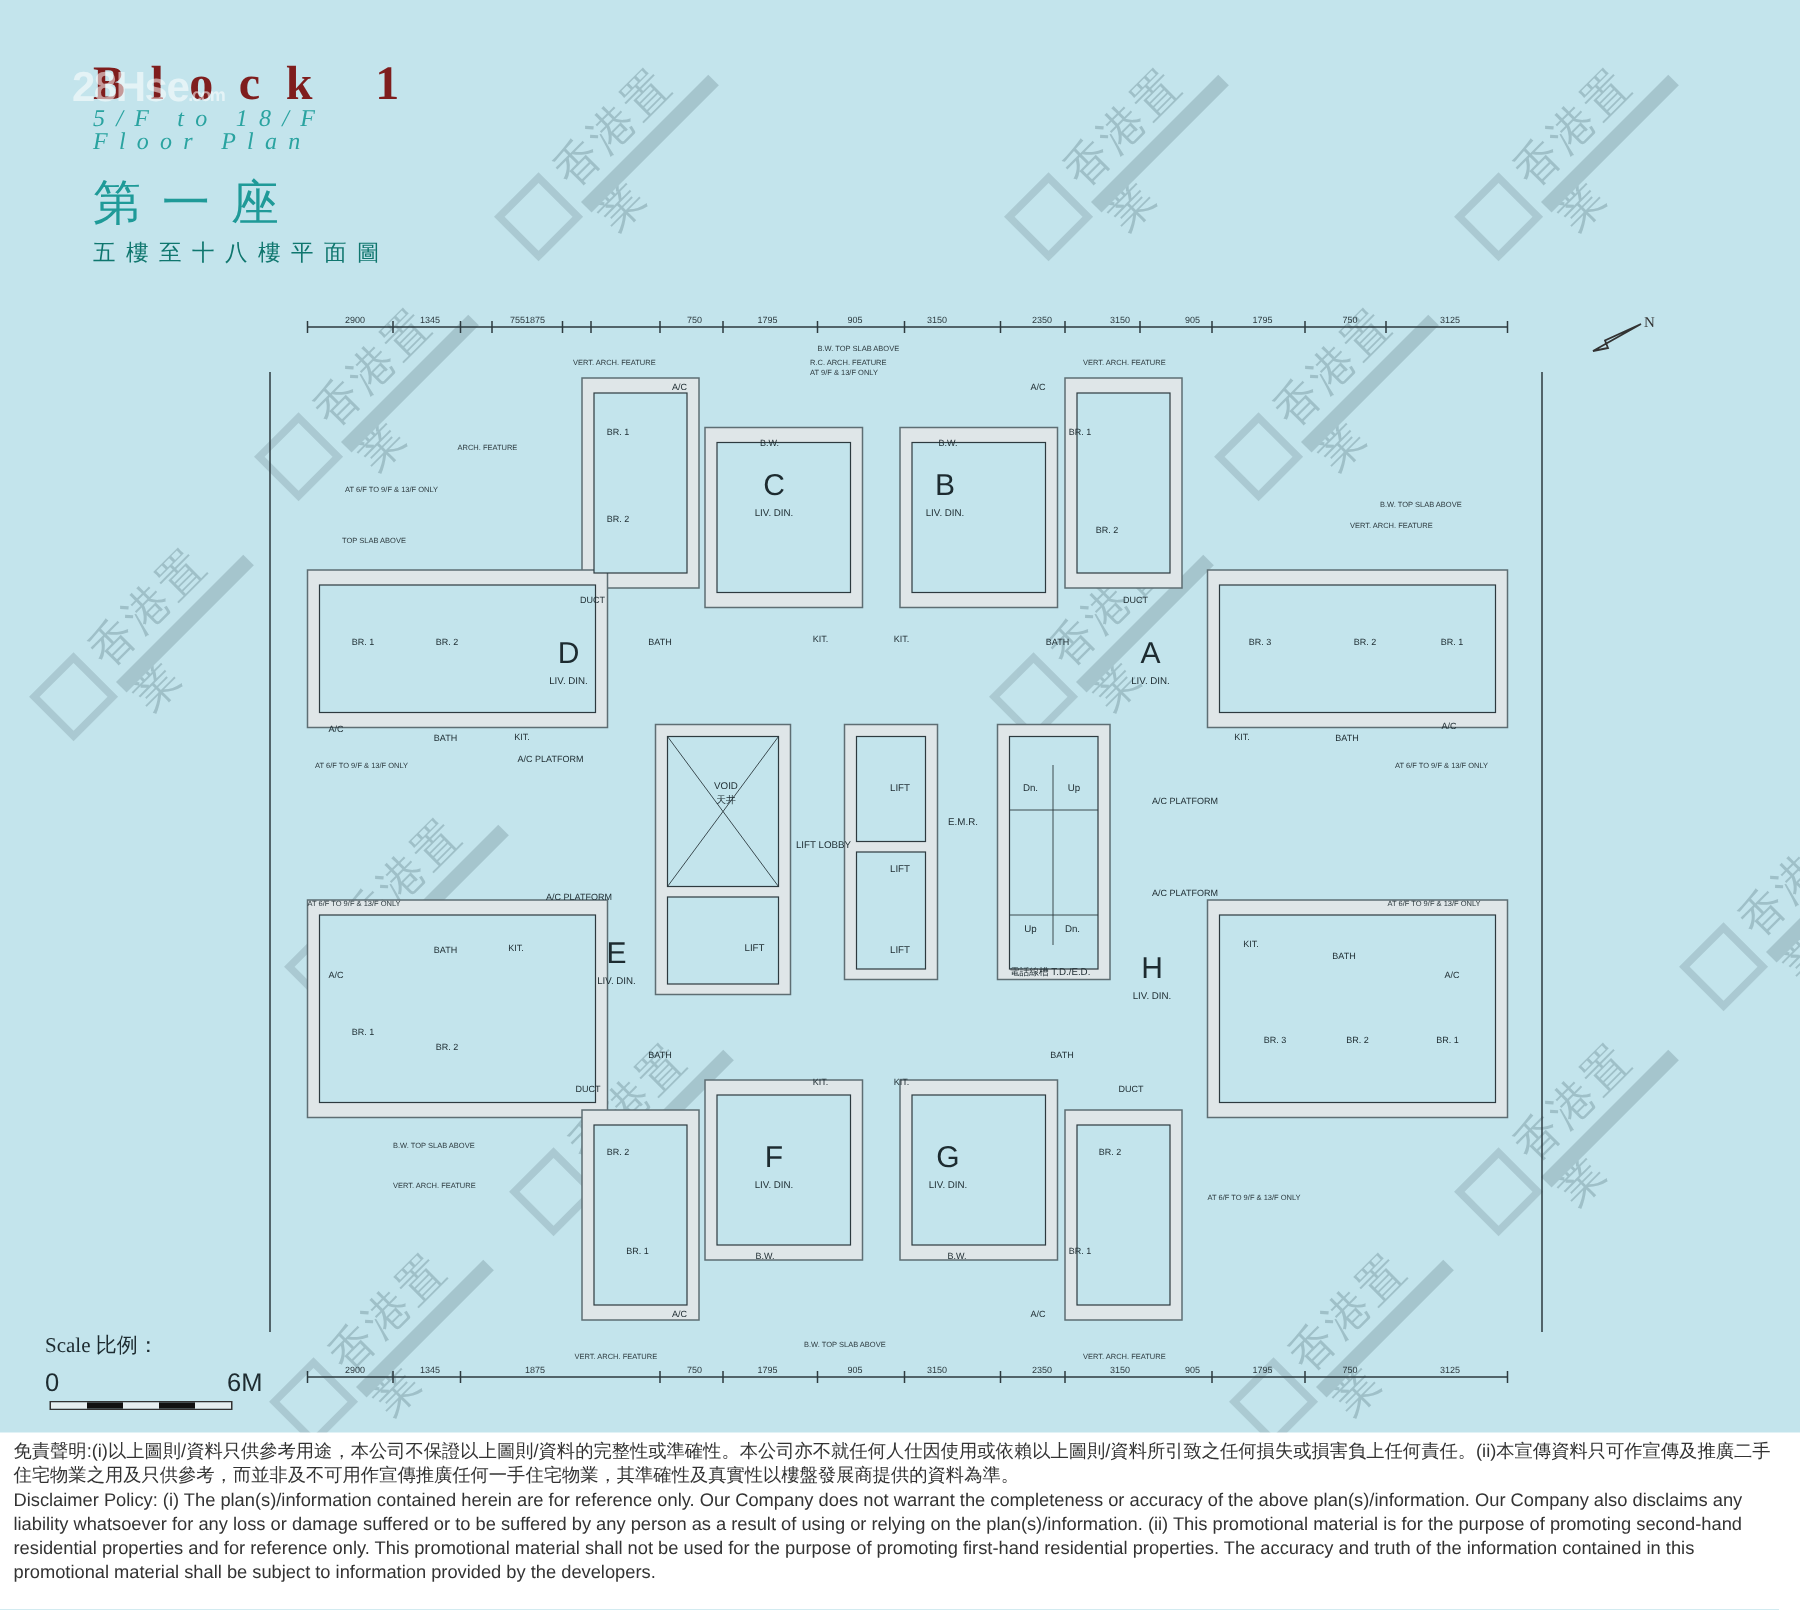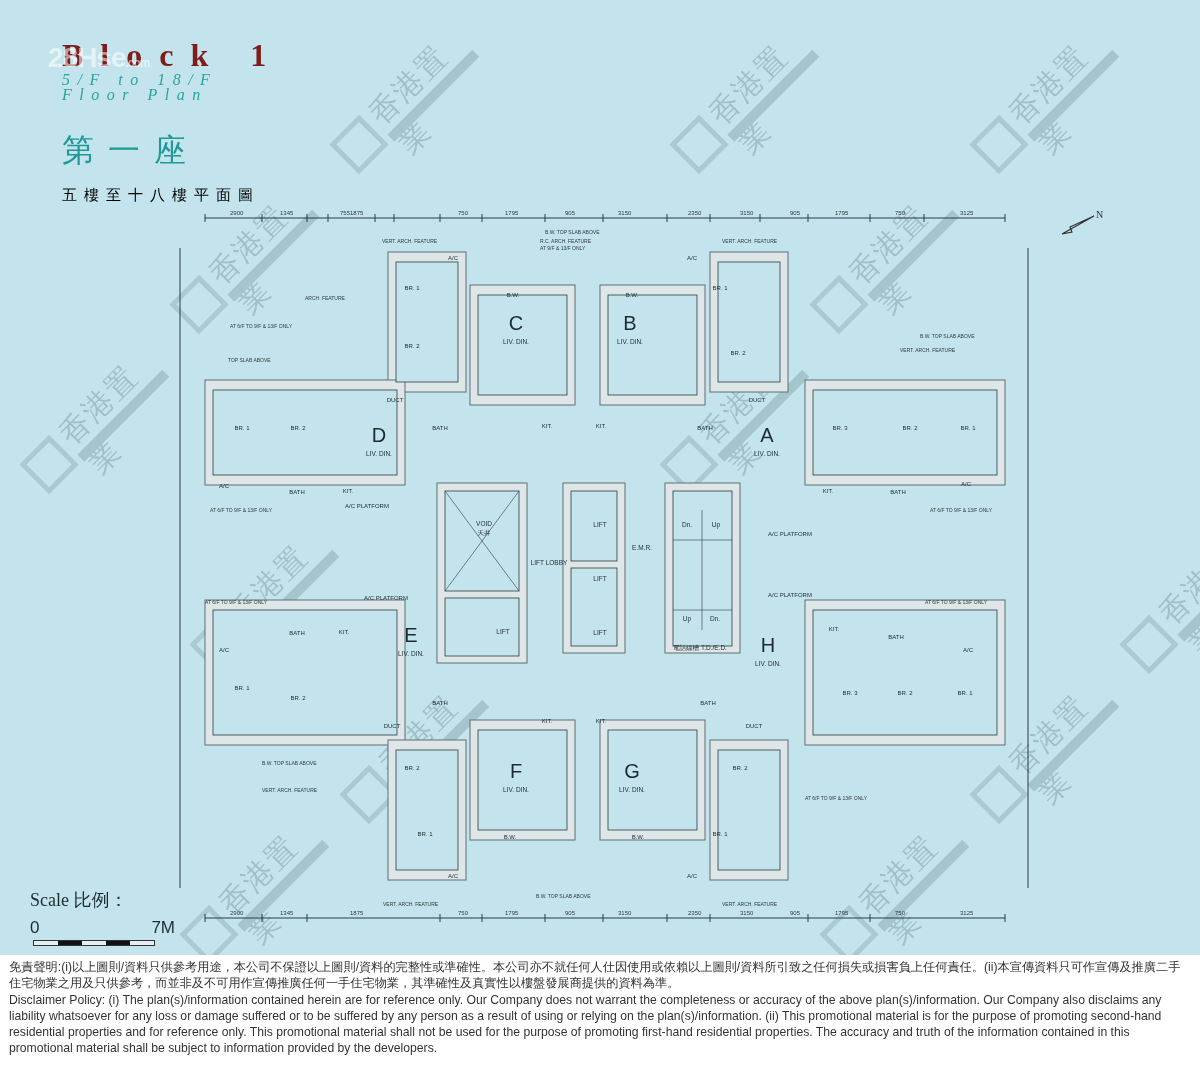--- a/index.html
+++ b/index.html
@@ -1,30 +1,30 @@
 <!DOCTYPE html>
 <html><head>
 <meta charset="utf-8">
 <style>
   html,body{margin:0;padding:0;}
   body{width:1200px;height:1073px;background:#c3e4ec;position:relative;overflow:hidden;font-family:"Liberation Sans",sans-serif;color:#2a3a40;}
   .title-block{position:absolute;left:62px;top:38px;}
   .t-en{font-family:"Liberation Serif","DejaVu Serif",serif;font-weight:bold;font-size:32px;letter-spacing:17px;color:#7f1d1d;line-height:34px;}
   .t-sub{font-family:"Liberation Serif","DejaVu Serif",serif;font-size:16px;letter-spacing:7.5px;color:#2aa3a0;line-height:15px;font-style:italic;}
-  .t-zh{font-family:"DejaVu Sans",sans-serif;font-size:32px;letter-spacing:14px;color:#1f9a98;margin-top:30px;line-height:36px;}
-  .t-zhsub{font-family:Liberation Sans, sans-serif;font-size:15px;letter-spacing:7px;color:#000000;margin-top:18px;}
+  .t-zh{font-family:"DejaVu Sans",sans-serif;font-size:32px;letter-spacing:14px;color:#1f9a98;margin-top:15px;line-height:36px;}
+  .t-zhsub{font-family:Liberation Sans, sans-serif;font-size:15px;letter-spacing:7px;color:#0f766e;margin-top:6px;}
   .wm-2hse{position:absolute;left:48px;top:42px;font-size:28px;font-weight:bold;color:rgba(255,255,255,.55);letter-spacing:-1px;text-align:right;}
   .wm-2hse small{font-size:12px;}
   .watermark{position:absolute;width:170px;height:60px;transform:rotate(-45deg);opacity:.35;pointer-events:none;}
   .watermark .wm-house{position:absolute;left:0;top:8px;width:42px;height:42px;border:5px solid #7e9aa3;box-sizing:border-box;}
   .watermark .wm-text{position:absolute;left:50px;top:2px;font-size:30px;color:#5f7f88;font-family:"DejaVu Sans",sans-serif;letter-spacing:2px;}
   .watermark .wm-band{position:absolute;left:48px;top:42px;width:120px;height:10px;background:#6f8d96;}
   #plan{position:absolute;left:0;top:0;}
   .scale{position:absolute;left:30px;top:888px;width:145px;}
-  .scale-label{font-family:"Liberation Serif",serif;font-size:18px;color:#1d2b30;margin-left:0;}
+  .scale-label{font-family:"Liberation Serif",serif;font-size:14px;color:#1d2b30;margin-left:0;}
   .scale-nums{display:flex;justify-content:space-between;font-size:17px;color:#1d2b30;margin-top:6px;}
   .scale-bar{display:flex;height:4px;border:1px solid #333;width:120px;margin-left:3px;margin-top:2px;}
   .scale-bar span{flex:1;}
   .scale-bar span:nth-child(2),.scale-bar span:nth-child(4){background:#111;}
   .scale-bar span:nth-child(1),.scale-bar span:nth-child(3),.scale-bar span:nth-child(5){background:#e6eef0;}
   .disclaimer{position:absolute;left:0;top:955px;width:1200px;height:118px;background:#fff;padding:4px 13px 0 9px;box-sizing:border-box;font-size:12.2px;line-height:16.3px;color:#333;}
   .disclaimer p{margin:0;}
   .north{position:absolute;left:1060px;top:208px;}
 </style>
 </head>
@@ -351,21 +351,21 @@
     <text x="383" y="906">VERT. ARCH. FEATURE</text>
     <text x="722" y="906">VERT. ARCH. FEATURE</text>
     <text x="536" y="898">B.W. TOP SLAB ABOVE</text>
   </g>
 </svg>
 
 <div class="scale">
   <div class="scale-label">Scale 比例：</div>
   <div class="scale-nums">
     <span>0</span>
-    <span>7M</span>
+    <span>6M</span>
   </div>
   <div class="scale-bar">
       <span></span>
       <span></span>
       <span></span>
       <span></span>
       <span></span>
     </div>
 </div>
 

